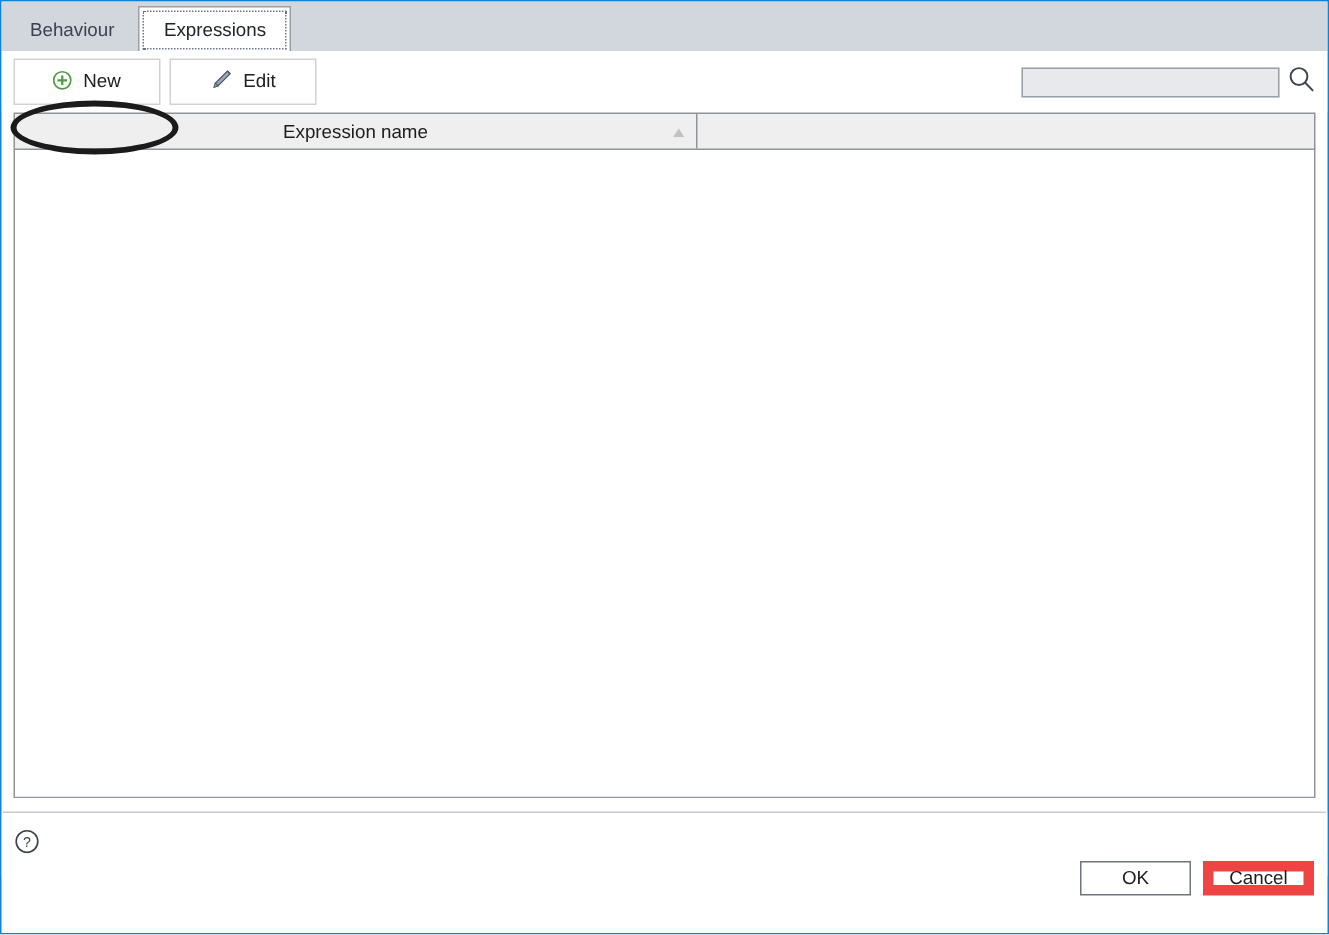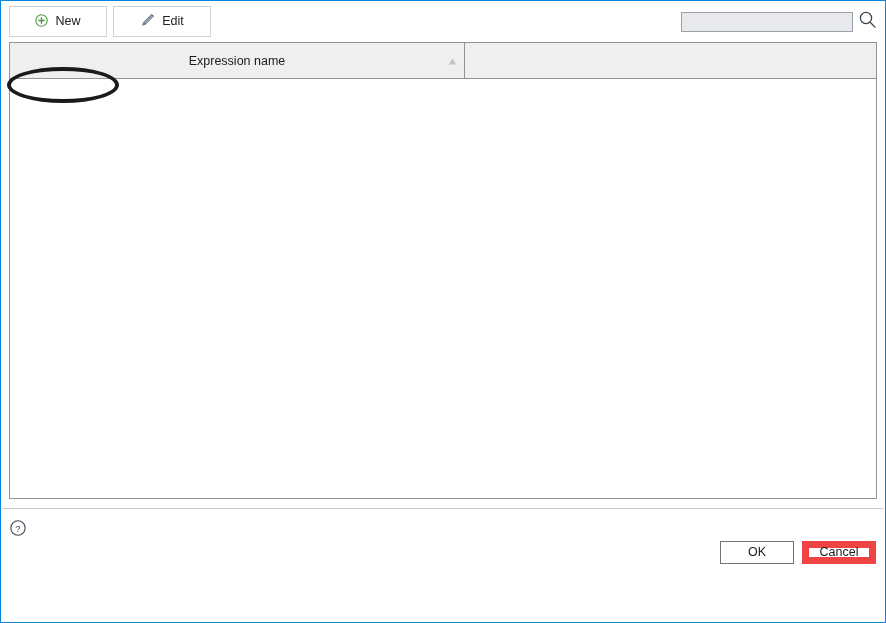--- a/index.html
+++ b/index.html
@@ -147,21 +147,21 @@
     margin: 0 8px;
     height: 457px;
     box-sizing: border-box;
     border: 1px solid #8f949b;
     background: #ffffff;
     display: flex;
     flex-direction: column;
   }
   .list-header {
     display: flex;
-    height: 36px;
+    height: 24px;
     background: #efefef;
     border-bottom: 1px solid #8f949b;
     box-sizing: border-box;
     flex: none;
   }
   .col-header {
     position: relative;
     display: flex;
     align-items: center;
     justify-content: center;
@@ -242,20 +242,29 @@
     pointer-events: none;
     z-index: 30;
   }
 </style>
 </head>
 <body>
 
 <div id="app">
 
 
+  <div class="tabstrip">
+    <div class="tab">
+      <span class="tab-label">Behaviour</span>
+    </div>
+    <div class="tab active">
+      <span class="tab-focus"></span>
+      <span class="tab-label">Expressions</span>
+    </div>
+  </div>
 
   <div class="toolbar">
     <div class="tool-btn">
       <span>
         <svg width="13" height="13" viewBox="0 0 13 13">
           <circle cx="6.5" cy="6.5" r="5.7" fill="#ffffff" stroke="#4f9b43" stroke-width="1.1"></circle>
           <line x1="6.5" y1="3.3" x2="6.5" y2="9.7" stroke="#4f9b43" stroke-width="1.5"></line>
           <line x1="3.3" y1="6.5" x2="9.7" y2="6.5" stroke="#4f9b43" stroke-width="1.5"></line>
         </svg>
       </span>

